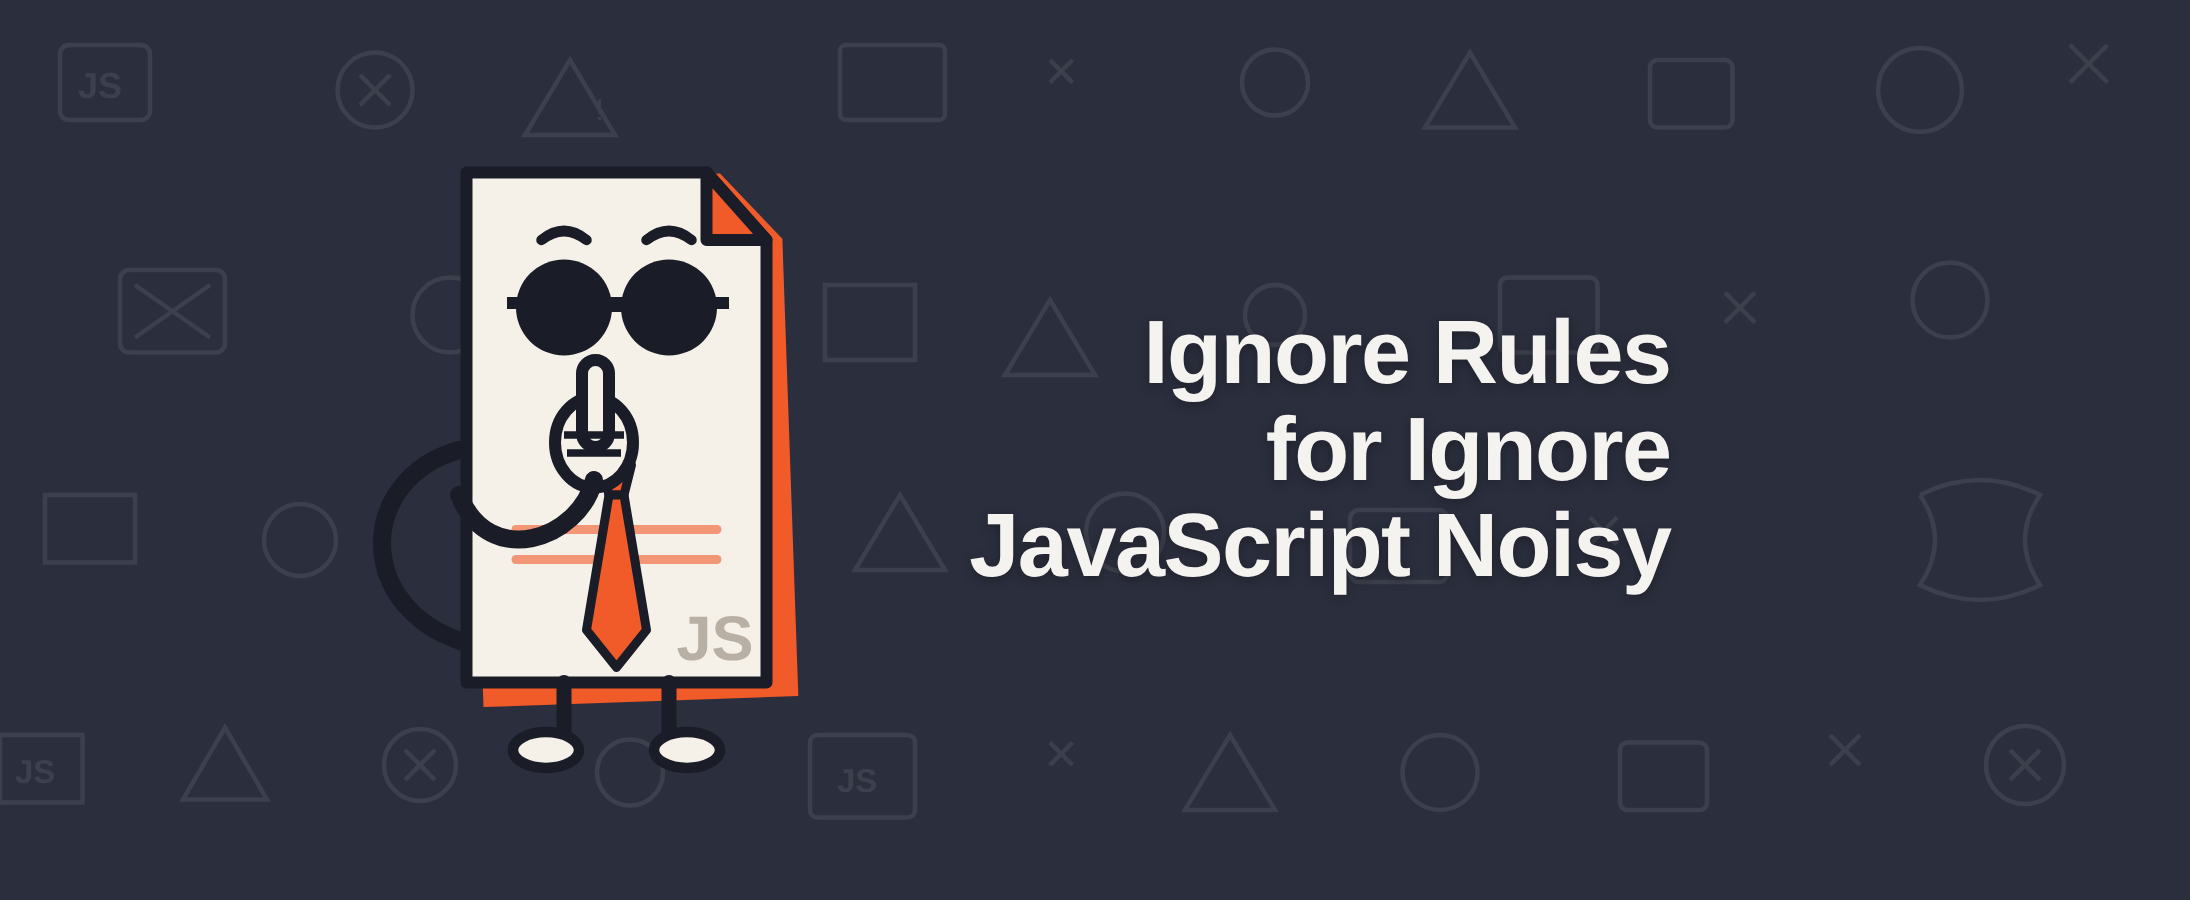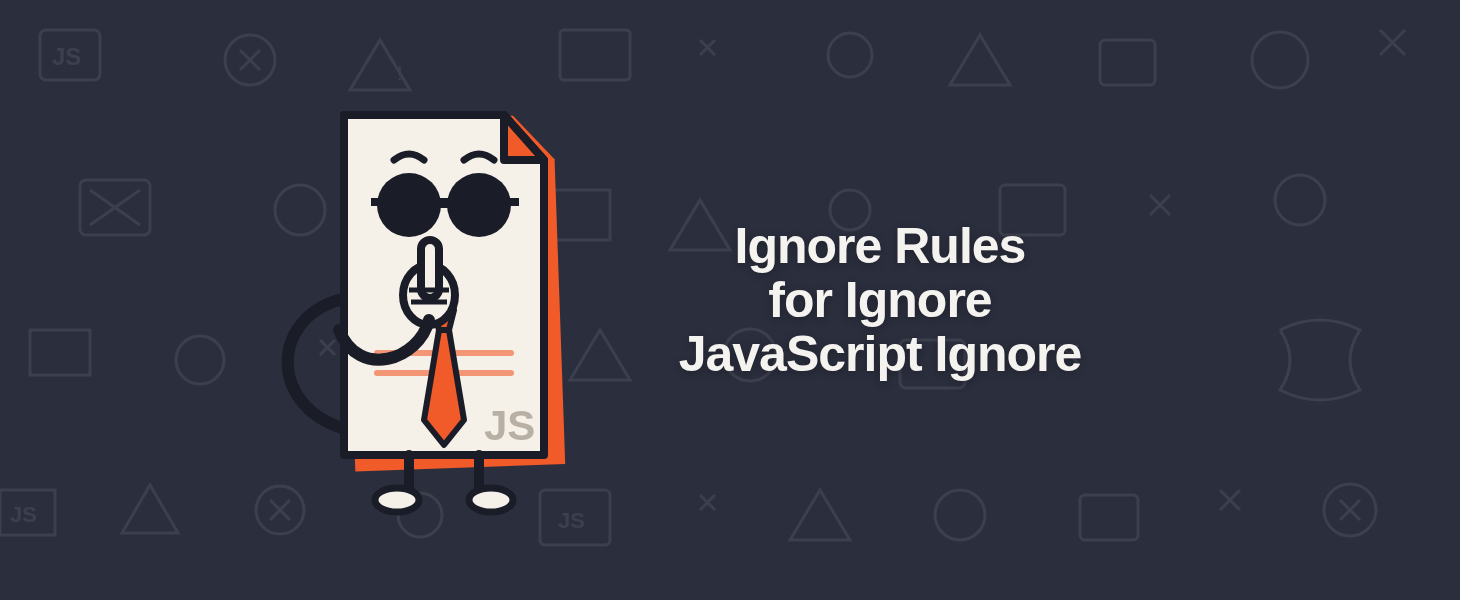--- a/index.html
+++ b/index.html
@@ -39,24 +39,24 @@
   position: relative;
   width: 320px;
   height: 440px;
   flex-shrink: 0;
   margin-left: -100px;
 }
 
 
 .title {
   color: #f5f3f0;
-  font-size: 50px;
+  font-size: 60px;
   font-weight: 800;
   line-height: 1.08;
-  text-align: center;
+  text-align: right;
   max-width: 820px;
   letter-spacing: -1px;
   text-shadow: 0 2px 8px rgba(0,0,0,0.3);
 }
 </style>
 </head>
 <body>
 
 <div class="bg-pattern">
   <svg viewBox="0 0 1460 600" xmlns="http://www.w3.org/2000/svg">
@@ -162,16 +162,16 @@
       <line x1="200" y1="375" x2="200" y2="415" stroke="#1a1c28" stroke-width="10" stroke-linecap="round"></line>
 
       <ellipse cx="118" cy="420" rx="22" ry="12" fill="#f5f0e8" stroke="#1a1c28" stroke-width="7"></ellipse>
       <ellipse cx="212" cy="420" rx="22" ry="12" fill="#f5f0e8" stroke="#1a1c28" stroke-width="7"></ellipse>
     </svg>
   </div>
 
   <h1 class="title">
     <span>Ignore Rules</span><br>
     <span>for Ignore</span><br>
-    <span>JavaScript Ignore</span>
+    <span>JavaScript Noisy</span>
   </h1>
 
 </div>
 
 </body></html>

